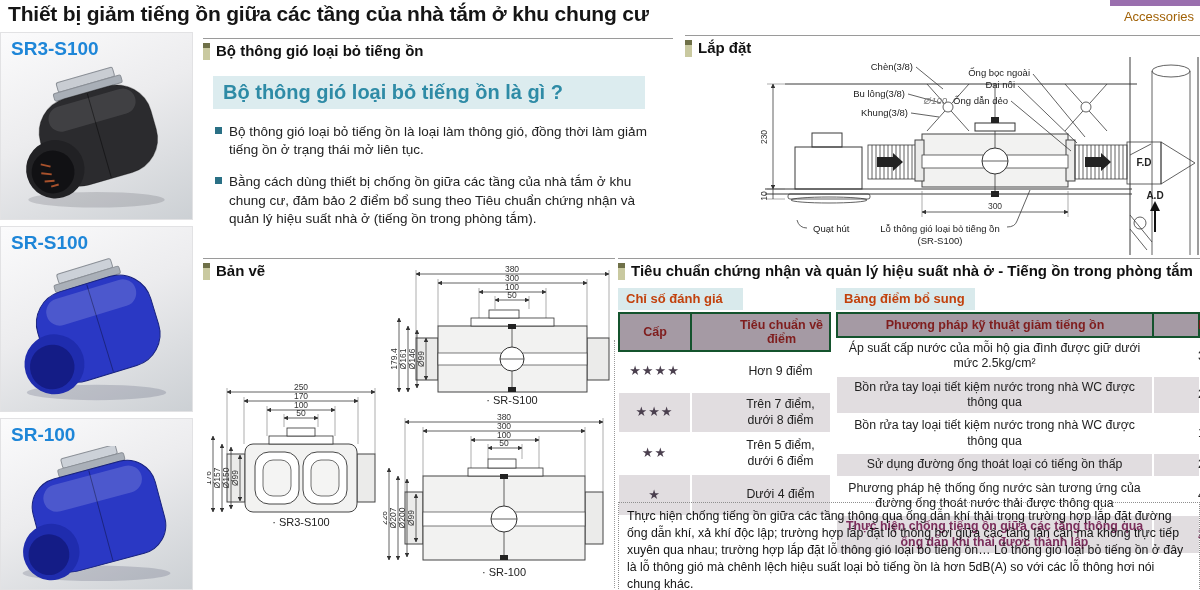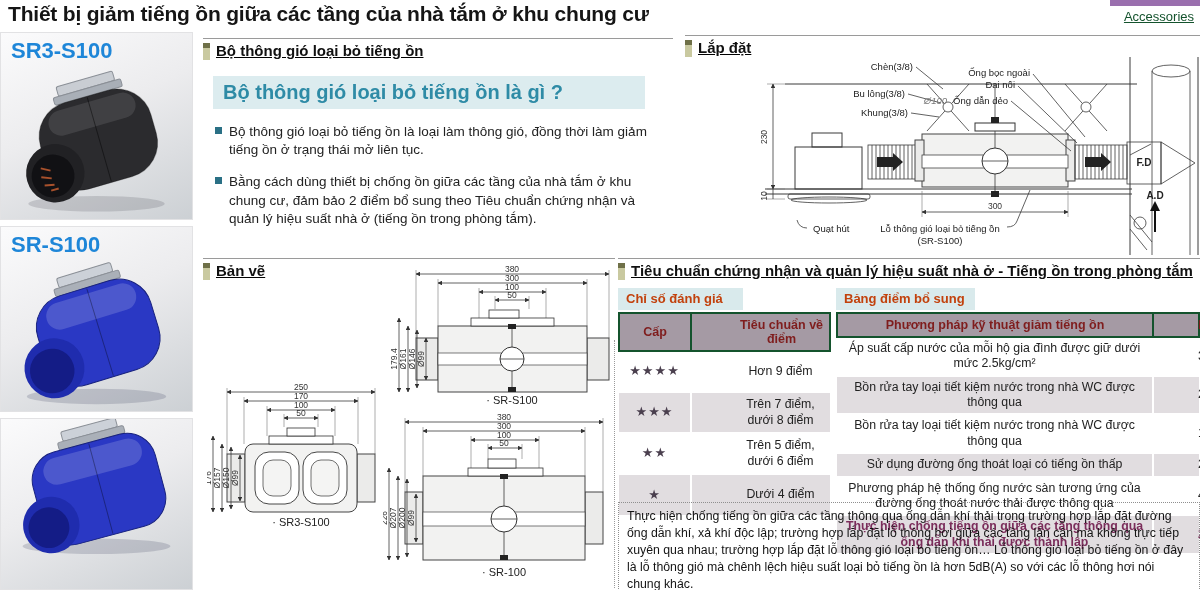--- a/index.html
+++ b/index.html
@@ -3,30 +3,30 @@
 <meta charset="utf-8">
 <style>
   * { margin:0; padding:0; box-sizing:border-box; }
   html,body { width:1200px; height:590px; }
   body { font-family:"Liberation Sans","DejaVu Sans",sans-serif; background:#fff; position:relative; overflow:hidden; }
   .page { position:absolute; inset:0; }
 
   
   .page-title { position:absolute; left:8px; top:2px; font-size:21px; font-weight:bold; color:#151515; letter-spacing:-0.2px;text-align:right; }
   .tab-bar { position:absolute; right:0; top:0; width:90px; height:6px; background:#9a6fae; }
-  .tab-label { position:absolute; right:6px; top:9px; font-size:13px; color:#14532d;text-decoration:underline; }
+  .tab-label { position:absolute; right:6px; top:9px; font-size:13px; color:#a16207; }
 
   
   .card { position:absolute; left:0; width:193px; background:linear-gradient(155deg,#fbfbfc 0%,#ececee 45%,#ccd0d4 100%); border:1px solid #e2e2e4; }
-  .card-label { color:#1e86d8; font-weight:bold; font-size:22px; padding:5px 0 0 10px; }
+  .card-label { color:#1e86d8; font-weight:bold; font-size:19px; padding:5px 0 0 10px; }
   .card svg { display:block; margin:0 auto; }
 
   
   .section { position:absolute; }
-  .sec-head { display:flex; align-items:flex-end; gap:6px; border-top:1px solid #9a9a9a; padding-top:3px;text-decoration:underline; }
+  .sec-head { display:flex; align-items:flex-end; gap:6px; border-top:1px solid #9a9a9a; padding-top:3px; }
   .sec-marker { width:7px; height:17px; flex:0 0 7px;
     background:linear-gradient(to bottom,#6f7048 0,#6f7048 5px,#c9c9a0 5px,#c9c9a0 100%); }
   .sec-title { font-weight:bold; font-size:15px; color:#111; line-height:18px; }
 
   
   .q-chip { margin:16px 0 0 10px; width:432px; background:#dcecef; color:#2e8ba6; font-weight:bold; font-size:20px; padding:5px 10px; }
   .bullet { display:flex; gap:7px; margin:14px 0 0 12px; width:452px; font-size:13.5px; color:#222; line-height:1.35; }
   .bullet-sq { flex:0 0 7px; width:7px; height:7px; margin-top:4px; background:#2a7085; }
 
   
@@ -91,20 +91,21 @@
         <rect x="38" y="30" width="122" height="96" rx="34" fill="#2a38c4" stroke="#17217e"></rect>
         <rect x="52" y="36" width="96" height="28" rx="14" fill="rgba(255,255,255,0.16)"></rect>
         <line x1="101" y1="31" x2="101" y2="125" stroke="rgba(0,0,0,0.35)"></line>
         <circle cx="45" cy="100" r="31" fill="#1f2cae"></circle>
         <circle cx="42" cy="102" r="23" fill="#141c86"></circle>
       </g>
     </svg>
   </div>
 
   <div class="card" style="top:418px;height:172px;">
+    <div class="card-label">SR-100</div>
     <svg width="185" height="138" viewBox="0 0 190 142">
       <ellipse cx="95" cy="131" rx="76" ry="8" fill="rgba(40,45,80,0.18)"></ellipse>
       <g transform="rotate(-15 95 78)">
         <rect x="76" y="6" width="58" height="10" rx="2" fill="#ccd1d8" stroke="#8a8f96"></rect>
         <rect x="70" y="16" width="70" height="8" rx="2" fill="#aab0b8" stroke="#8a8f96"></rect>
         <rect x="34" y="24" width="130" height="98" rx="30" fill="#2a38c4" stroke="#17217e"></rect>
         <rect x="48" y="30" width="104" height="28" rx="14" fill="rgba(255,255,255,0.16)"></rect>
         <line x1="101" y1="25" x2="101" y2="121" stroke="rgba(0,0,0,0.35)"></line>
         <circle cx="42" cy="96" r="29" fill="#1f2cae"></circle>
         <circle cx="39" cy="98" r="21" fill="#141c86"></circle>

